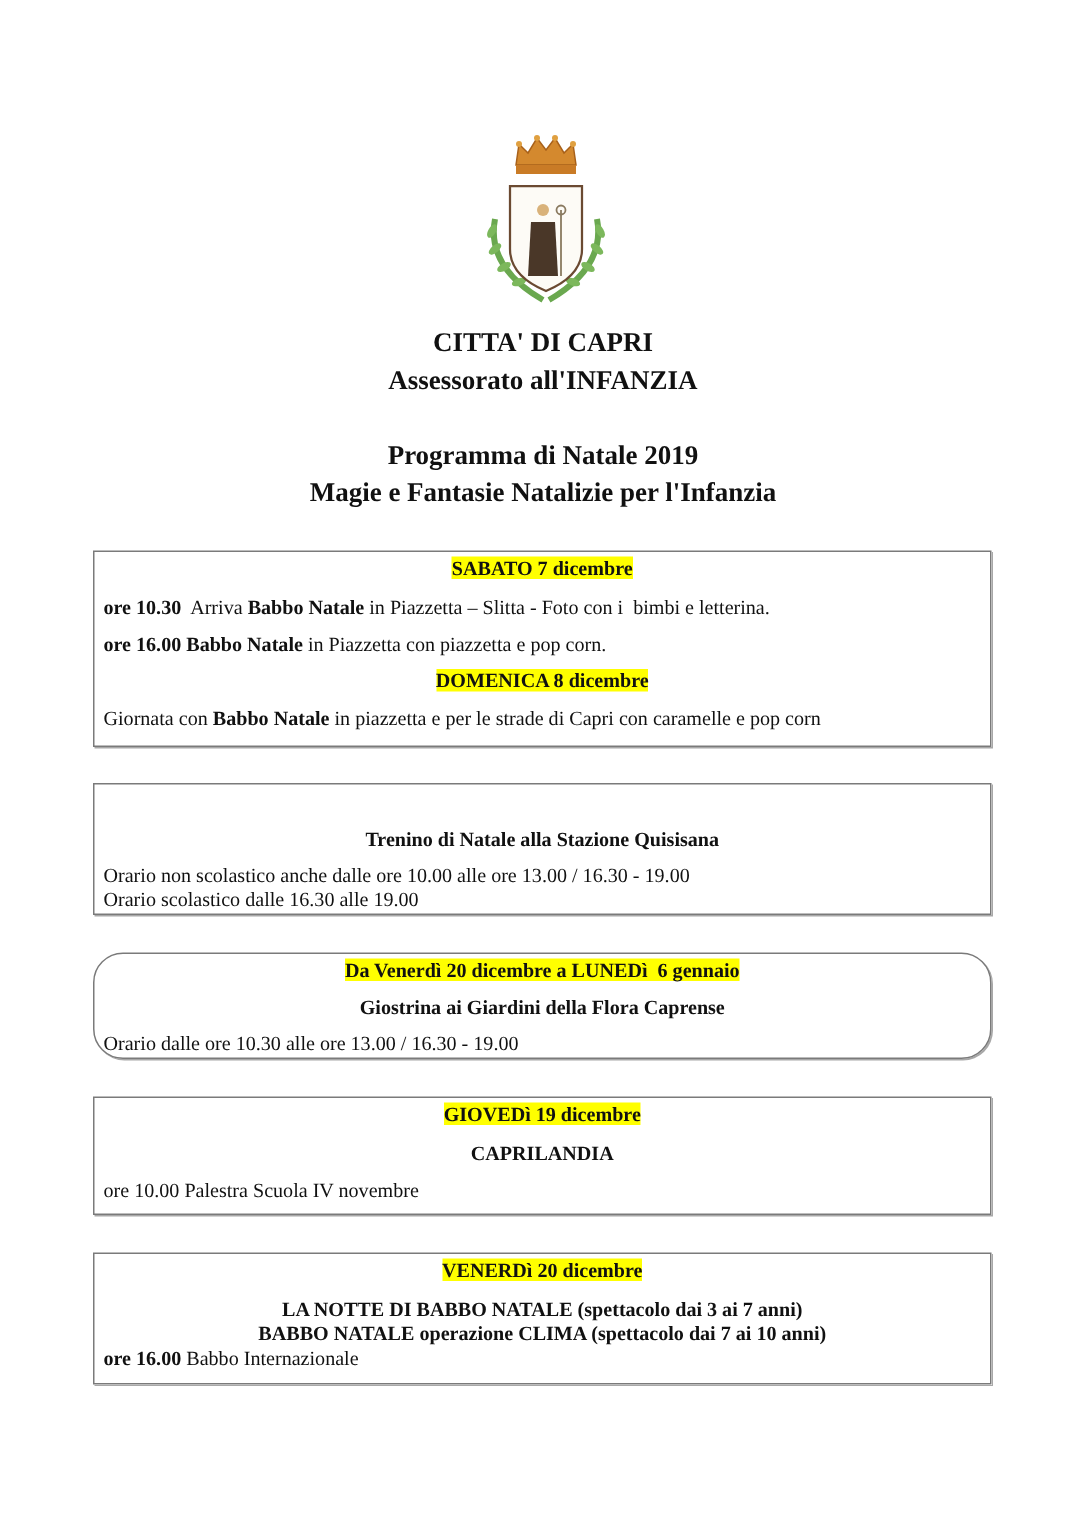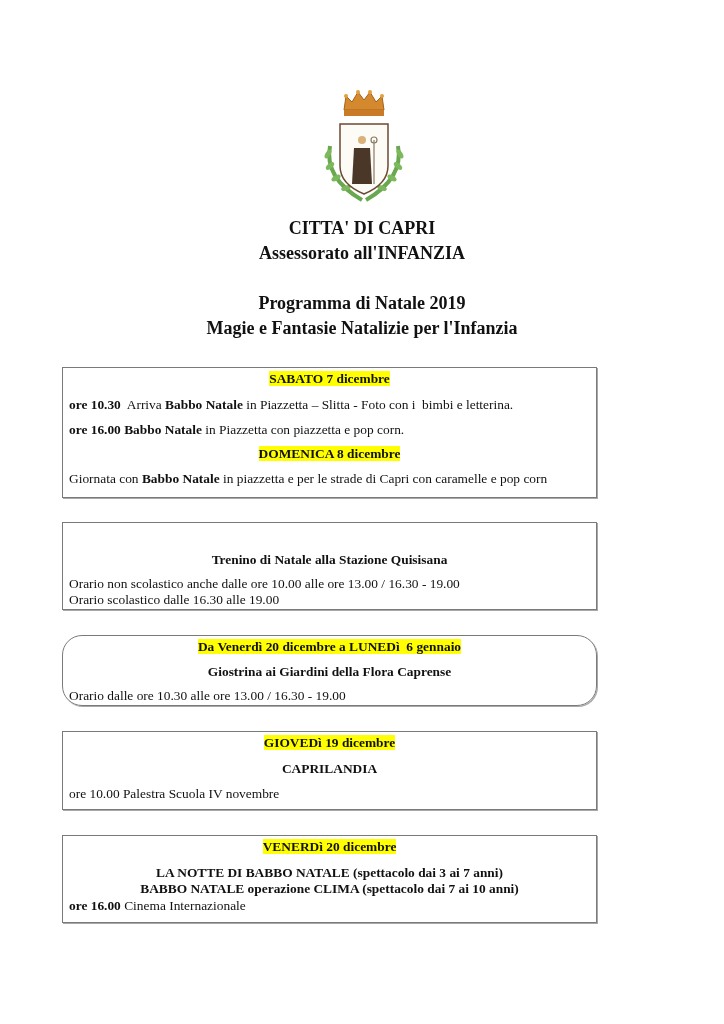--- a/index.html
+++ b/index.html
@@ -4,21 +4,21 @@
 <style>
   html, body { margin:0; padding:0; background:#ffffff; }
   body { width:724px; height:1024px; position:relative; overflow:hidden;
          font-family: "Liberation Serif", "DejaVu Serif", serif; color:#111; }
   .crest { position:absolute; left:318px; top:88px; width:92px; height:122px; }
   .heading { position:absolute; left:0; width:724px; text-align:center; font-weight:bold; }
   .h1 { top:217px; font-size:18px; line-height:22px; }
   .h2 { top:242px; font-size:18px; line-height:22px; }
   .h3 { top:292px; font-size:18px; line-height:22px; }
   .h4 { top:317px; font-size:18px; line-height:22px; }
-  .box { position:absolute; left:62px; width:535px; border:1px solid #7a7a7a;
+  .box { position:absolute; left:62px; width:599px; border:1px solid #7a7a7a;
          box-shadow: 1px 1px 0 #a8a8a8; font-size:13.4px; box-sizing:border-box; }
   .center { text-align:center; }
   .hl { background:#ffff00; font-weight:bold; }
   .b { font-weight:bold; }
   .line { position:absolute; left:6px; right:6px; white-space:nowrap; line-height:16px; }
 </style>
 </head>
 <body>
 
 <div class="crest">
@@ -87,14 +87,14 @@
 <div class="box" style="top:731px;height:79px;">
   <div class="line center" style="top:3px;"><span class="hl">GIOVEDì 19 dicembre</span></div>
   <div class="line center b" style="top:29px;">CAPRILANDIA</div>
   <div class="line" style="top:54px;">ore 10.00 Palestra Scuola IV novembre</div>
 </div>
 
 <div class="box" style="top:835px;height:88px;padding-left:24px;">
   <div class="line center" style="top:3px;"><span class="hl">VENERDì 20 dicembre</span></div>
   <div class="line center b" style="top:29px;"><span>LA NOTTE DI BABBO NATALE</span><span style="white-space:pre"> (spettacolo dai 3 ai 7 anni)</span></div>
   <div class="line center b" style="top:45px;"><span>BABBO NATALE operazione CLIMA</span><span style="white-space:pre"> (spettacolo dai 7 ai 10 anni)</span></div>
-  <div class="line" style="top:62px;"><span class="b">ore 16.00</span><span style="white-space:pre"> Cinema Internazionale</span></div>
+  <div class="line" style="top:62px;"><span class="b">ore 16.00</span><span style="white-space:pre"> Babbo Internazionale</span></div>
 </div>
 
 </body></html>

